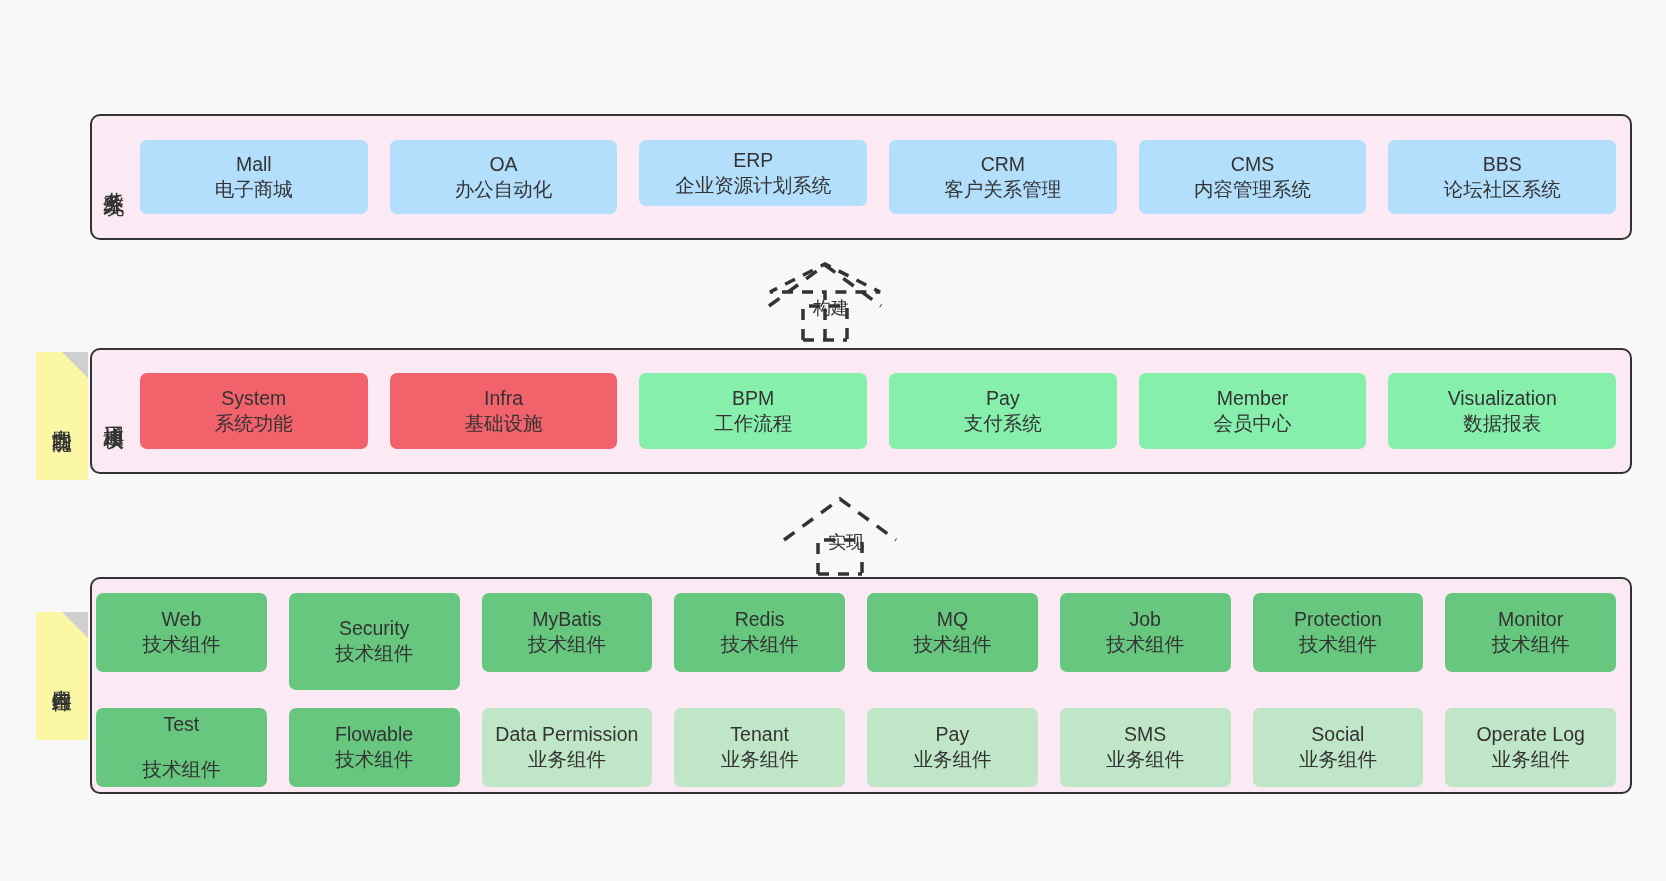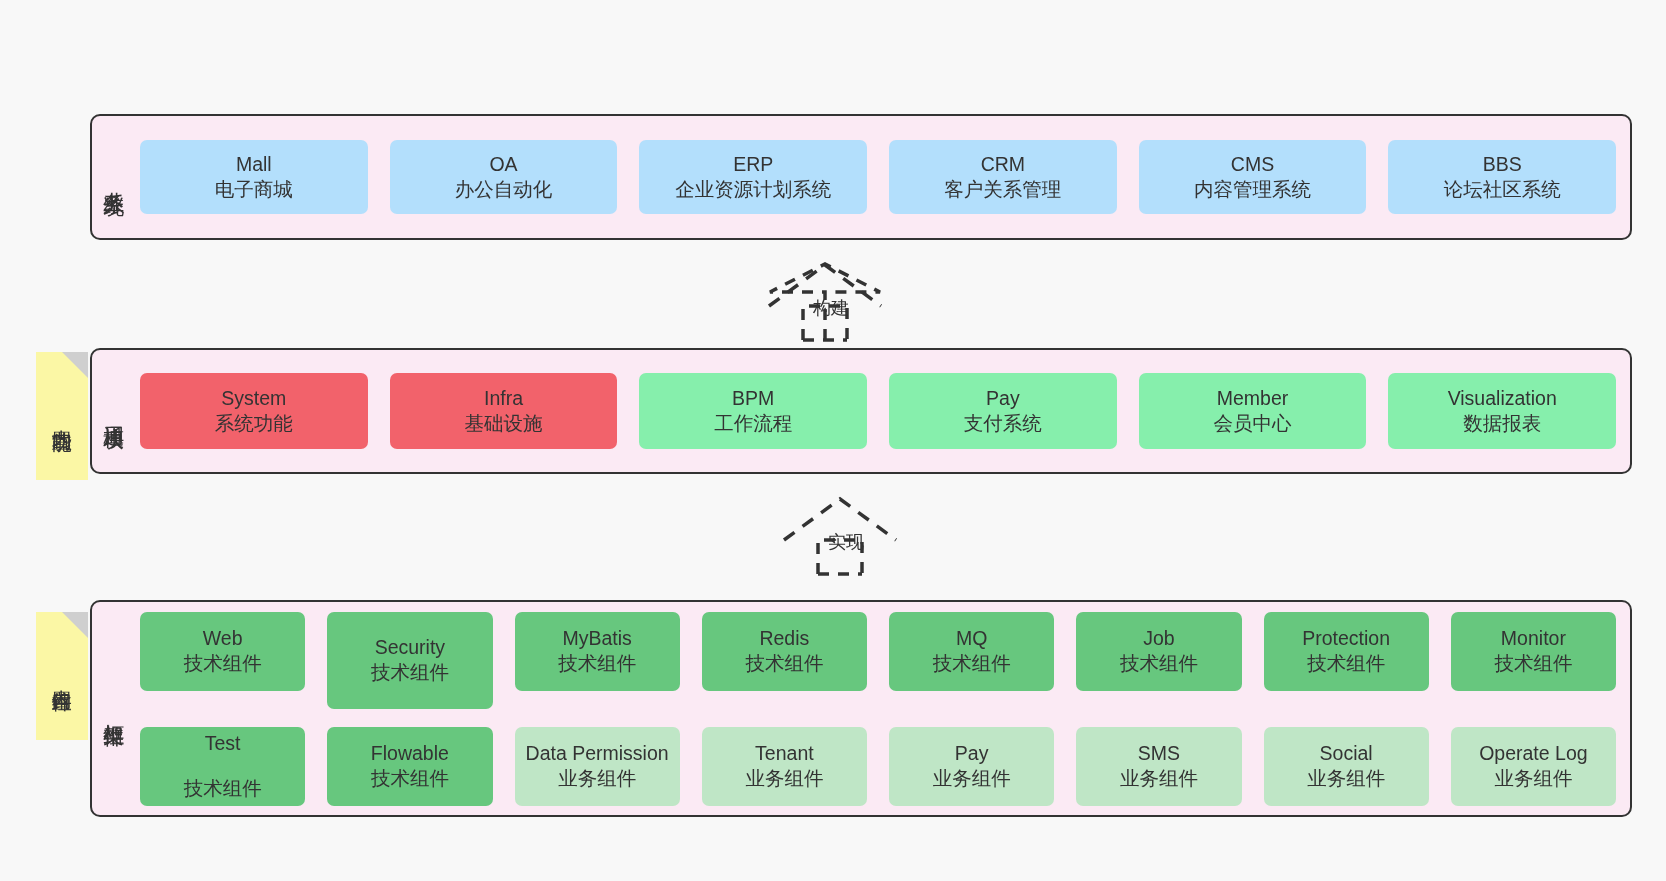--- a/index.html
+++ b/index.html
@@ -140,21 +140,21 @@
     <div class="band-body">
       <div class="row">
         <div class="card c-blue" style="height:74px;">
           <span class="en">Mall</span>
           <span class="cn">电子商城</span>
         </div>
         <div class="card c-blue" style="height:74px;">
           <span class="en">OA</span>
           <span class="cn">办公自动化</span>
         </div>
-        <div class="card c-blue" style="height:74px;align-items:center;">
+        <div class="card c-blue" style="height:66px;align-items:center;">
           <span class="en">ERP</span>
           <span class="cn">企业资源计划系统</span>
         </div>
         <div class="card c-blue" style="height:74px;">
           <span class="en">CRM</span>
           <span class="cn">客户关系管理</span>
         </div>
         <div class="card c-blue" style="height:74px;">
           <span class="en">CMS</span>
           <span class="cn">内容管理系统</span>
@@ -221,21 +221,21 @@
       <path d="M 48 78 L 92 78" fill="none" stroke="#333333" stroke-width="3.5" stroke-dasharray="11,9"></path>
     </svg>
     <div class="arrow-label" style="left:58px; top:34px;">实现</div>
   </div>
 
   <div class="note" id="note-builtin-component" style="left:36px; top:612px; width:52px; height:128px;">
     <span class="fold"></span>
     <span>内置组件</span>
   </div>
 
-  <div class="band" id="band-framework" style="left:90px; top:600px; width:1542px; height:217px;">
+  <div class="band" id="band-framework" style="left:90px; top:577px; width:1542px; height:217px;flex-direction:column;">
     <div class="band-title">框架组件</div>
     <div class="band-body" style="gap:18px;">
 
       <div class="row">
         <div class="card c-green" style="height:79px;">
           <span class="en">Web</span>
           <span class="cn">技术组件</span>
         </div>
         <div class="card c-green" style="height:97px;">
           <span class="en">Security</span>

